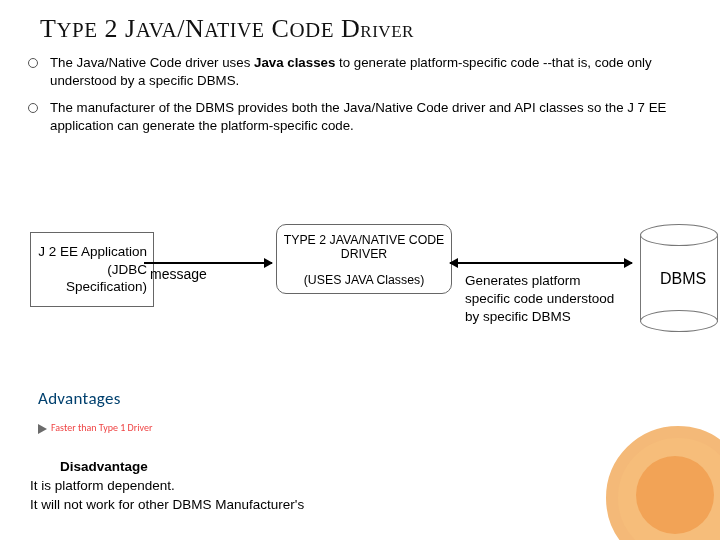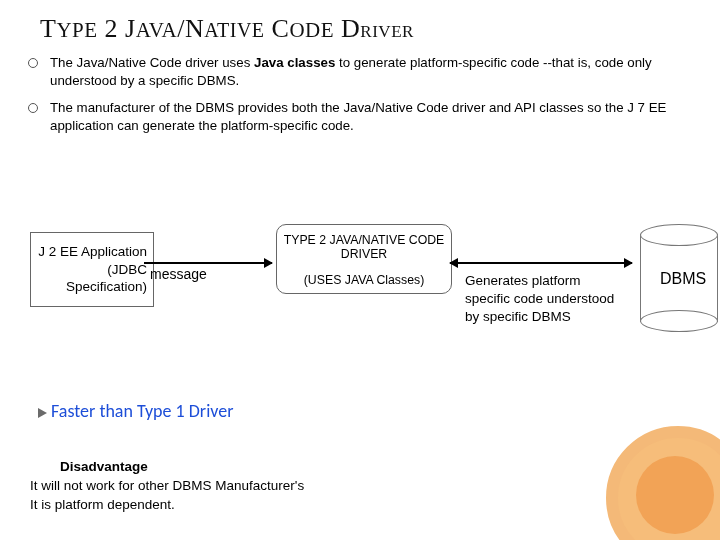--- a/index.html
+++ b/index.html
@@ -148,23 +148,23 @@
     top: 388px;
   }
   .adv-title {
     color: #00406e;
     font-family: Calibri, Arial, sans-serif;
     font-size: 17px;
     letter-spacing: 0.3px;
     margin-bottom: 2px;
   }
   .adv-line {
-    color: #1d4ed8;
+    color: #ef4444;
     font-family: Calibri, Arial, sans-serif;
-    font-size: 18px;
+    font-size: 10px;
     margin-top: 12px;
   }
   .adv-line .tri {
     display:inline-block;
     width:0;height:0;
     border-left:9px solid #6b6b6b;
     border-top:5px solid transparent;
     border-bottom:5px solid transparent;
     margin-right:4px;
     vertical-align: middle;
@@ -226,23 +226,24 @@
 
   <div class="cyl">
     <div class="side"></div>
       <div class="bot"></div>
       <div class="top"></div>
   </div>
   <div class="dbms-label">DBMS</div>
 </div>
 
 <div class="adv-block">
+  <div class="adv-title">Advantages</div>
   <div class="adv-line"><span class="tri"></span><span>Faster than Type 1 Driver</span></div>
 </div>
 
 <div class="disadv">
   <div class="dh">Disadvantage</div>
+  <div>It is platform dependent.</div>
   <div>It will not work for other DBMS Manufacturer's</div>
-  <div>It is platform dependent.</div>
 </div>
 
 <div class="circle-deco"></div>
 <div class="circle-deco2"></div>
 
 </body></html>

